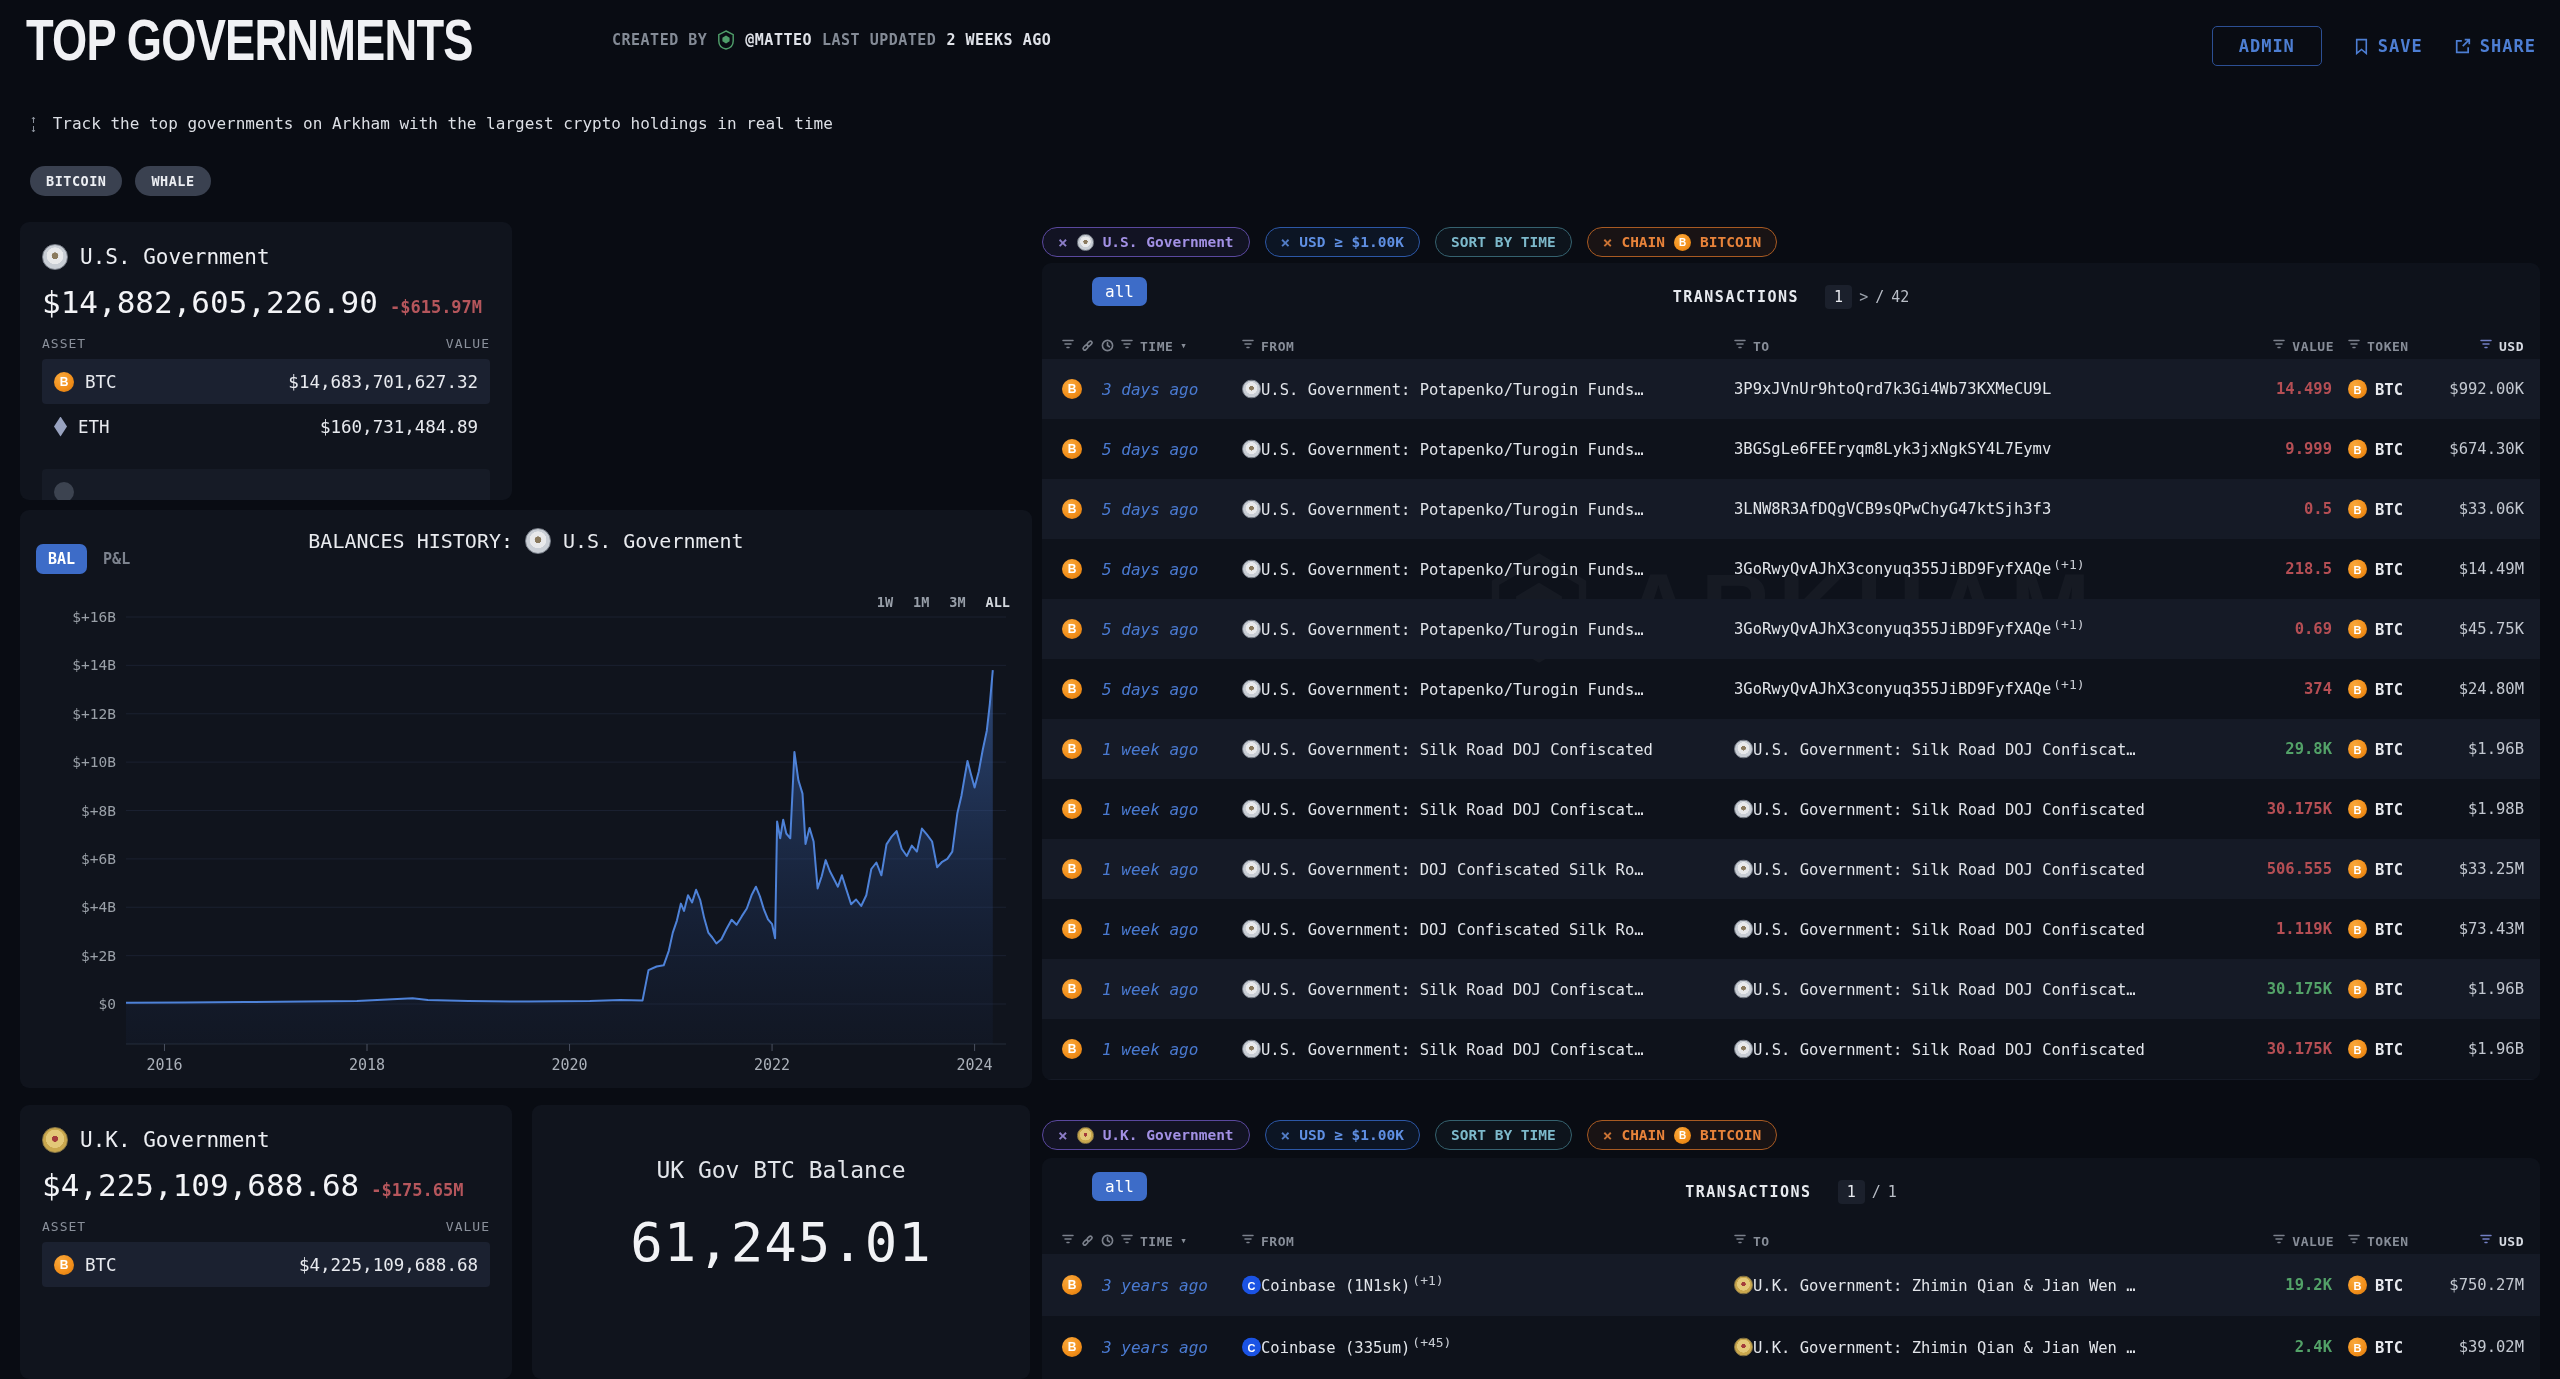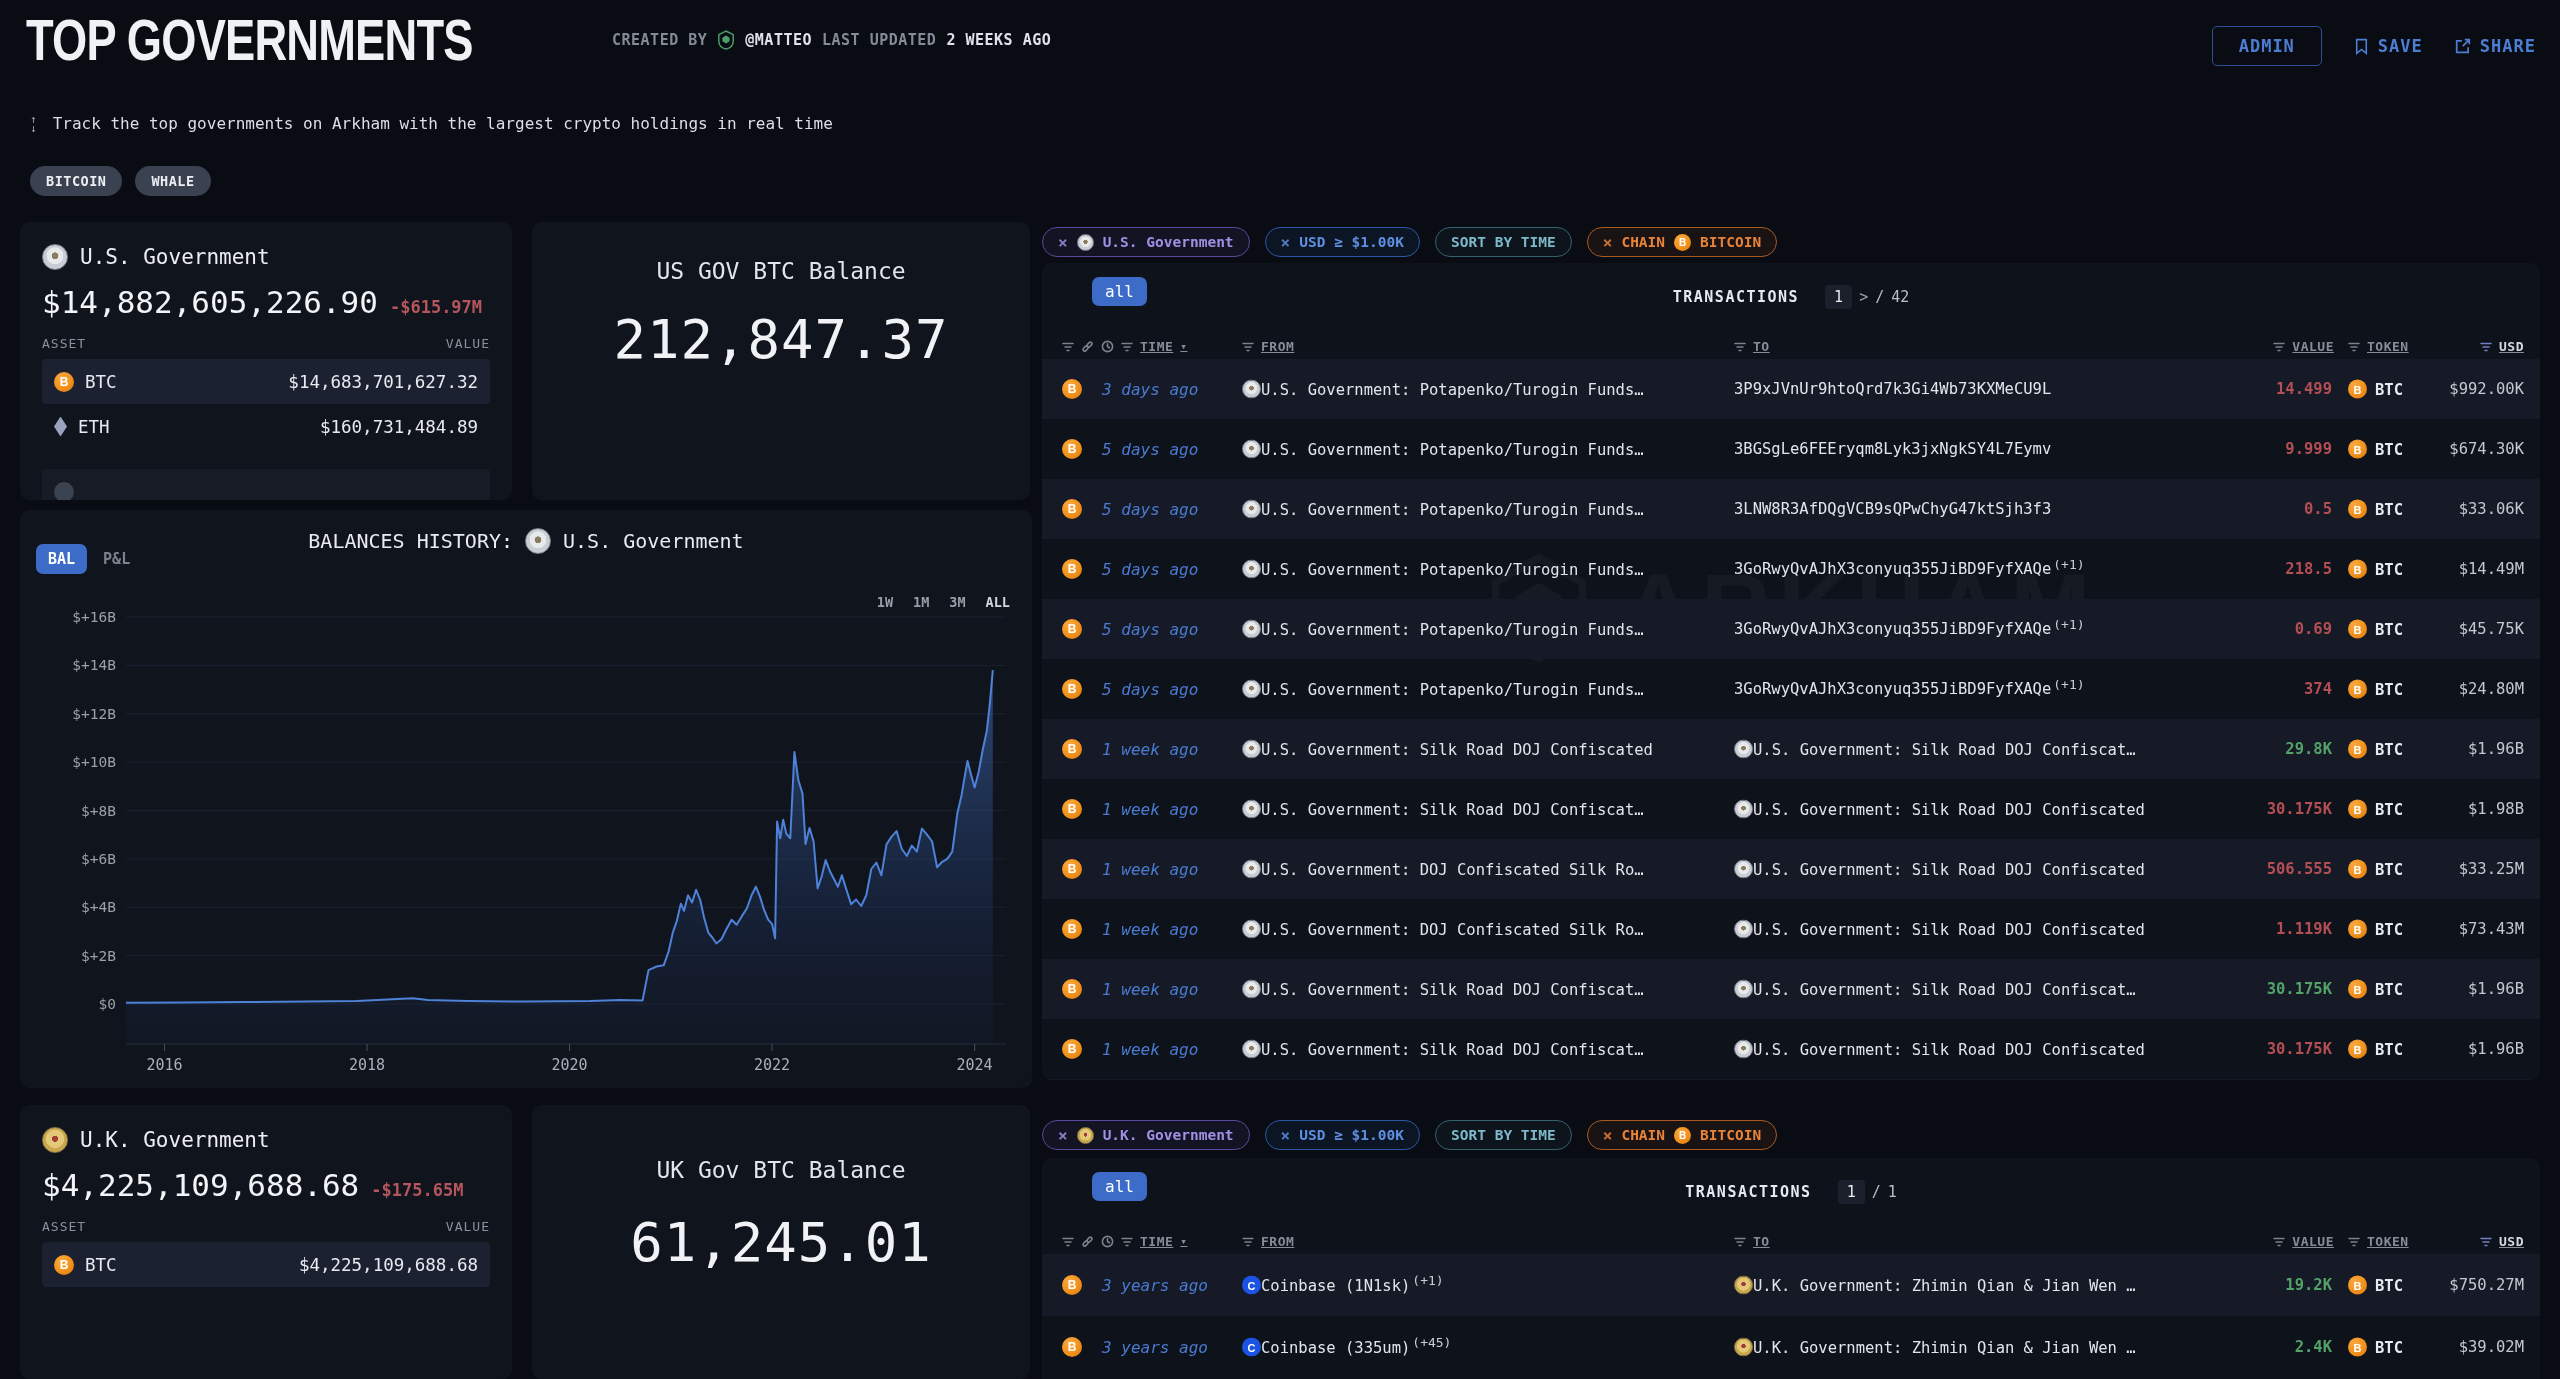--- a/index.html
+++ b/index.html
@@ -75,21 +75,21 @@
   .tab-all{position:absolute;left:50px;top:14px;background:#3d6cc8;color:#fff;font-size:16px;
            padding:5px 13px;border-radius:7px;cursor:pointer;}
   .tx-head{position:absolute;left:0;right:0;top:22px;display:flex;justify-content:center;
            align-items:center;gap:26px;}
   .tx-title{font-size:15px;font-weight:bold;letter-spacing:1.5px;color:#e6e9ee;}
   .pager{display:flex;align-items:center;gap:7px;font-size:15px;color:#b9bec7;}
   .pg-cur{background:#1b202c;padding:3px 9px;border-radius:4px;color:#e8eaef;}
   .pg-arrow{color:#9aa1ab;cursor:pointer;}
   .cols{position:absolute;left:0;right:0;top:76px;height:24px;font-size:13px;font-weight:bold;
         color:#878d98;letter-spacing:.5px;}
-  .col{position:absolute;display:flex;align-items:center;gap:7px;cursor:pointer;top:0;text-decoration:underline;}
+  .col{position:absolute;display:flex;gap:7px;cursor:pointer;top:0;}
   .col-time{left:20px;}
   .col-from{left:200px;}
   .col-to{left:692px;}
   .col-value{left:1178px;width:114px;justify-content:flex-end;}
   .col-token{left:1306px;}
   .col-usd{right:16px;}
   .col-usd .fi{color:#7e8bd6;}
   .col-usd span{color:#d6dae2;}
   .carat{font-size:11px;}
   .fi{opacity:.9;}
@@ -217,24 +217,20 @@
         <div class="asset-row asset-row--partial">
     <span class="asset-left">
       <span class="asset-coin coin sz20 ic-generic"></span>
       <span class="asset-symbol"></span>
     </span>
     <span class="asset-value"></span>
   </div>
       </div>
   </div>
 
-  <div class="card" id="us-balance-card">
-    <div class="bal-title">US GOV BTC Balance</div>
-    <div class="bal-value">212,847.37</div>
-  </div>
 
   <div class="card" id="balances-card">
     <div class="bal-tabs">
       <span class="tab-bal">BAL</span>
       <span class="tab-pnl">P&amp;L</span>
     </div>
     <div class="chart-title">
       <span>BALANCES HISTORY:</span>
       <span class="coin sz26 ic-us-gov"></span>
       <span>U.S. Government</span>

